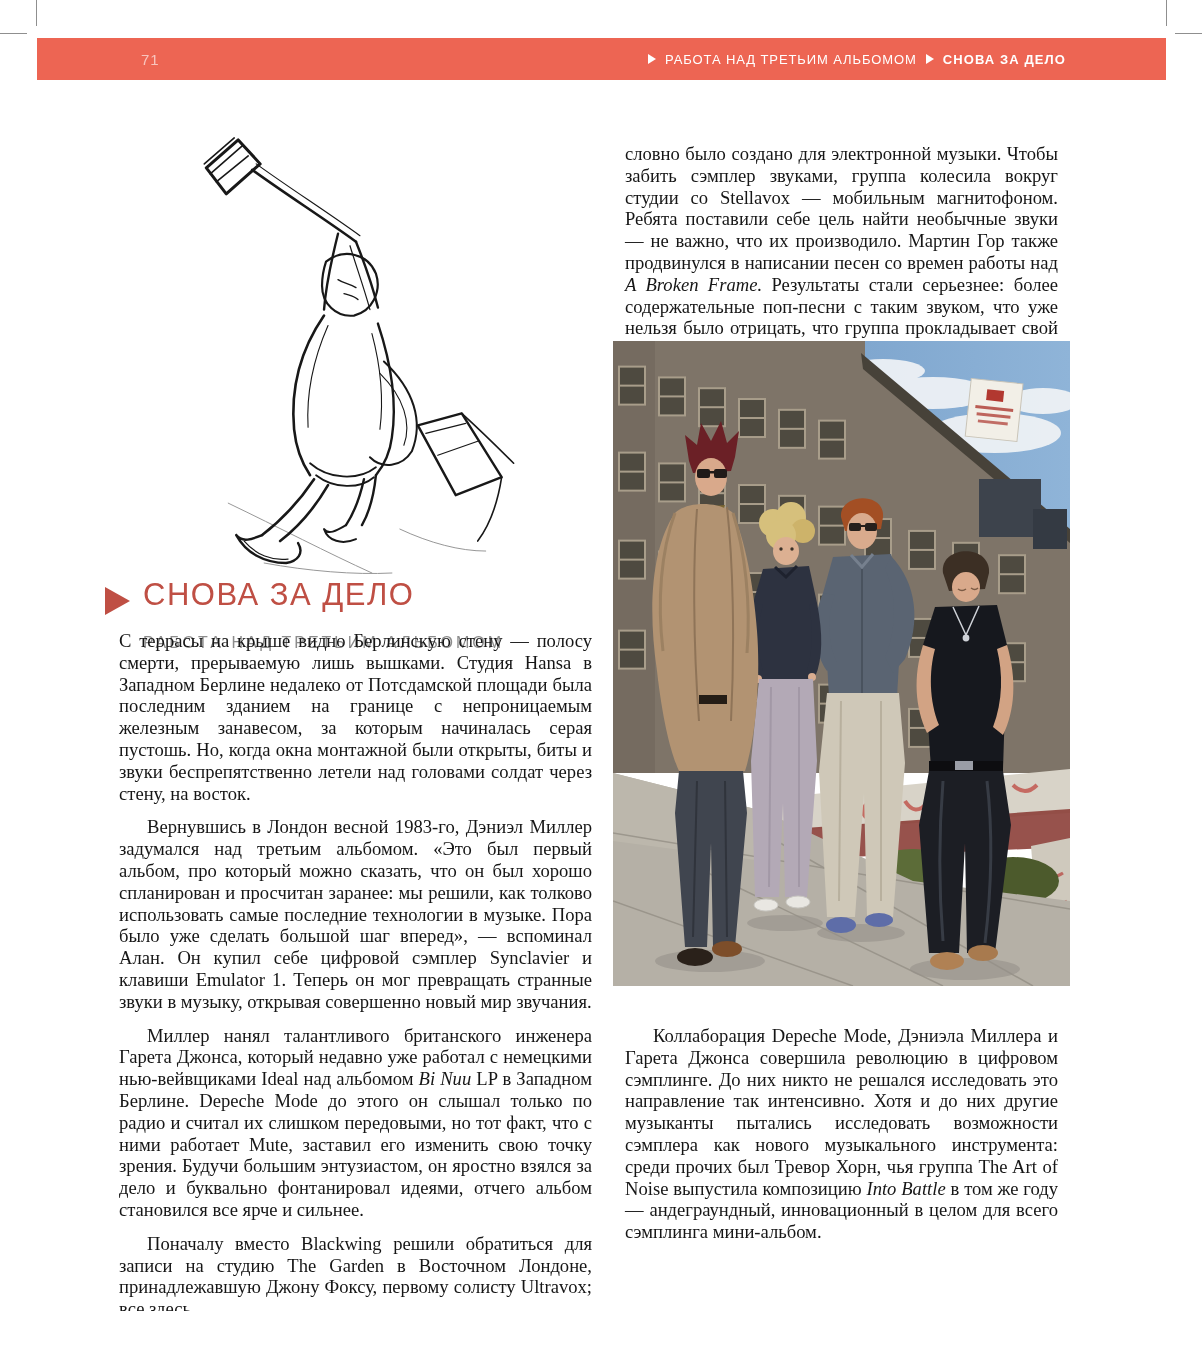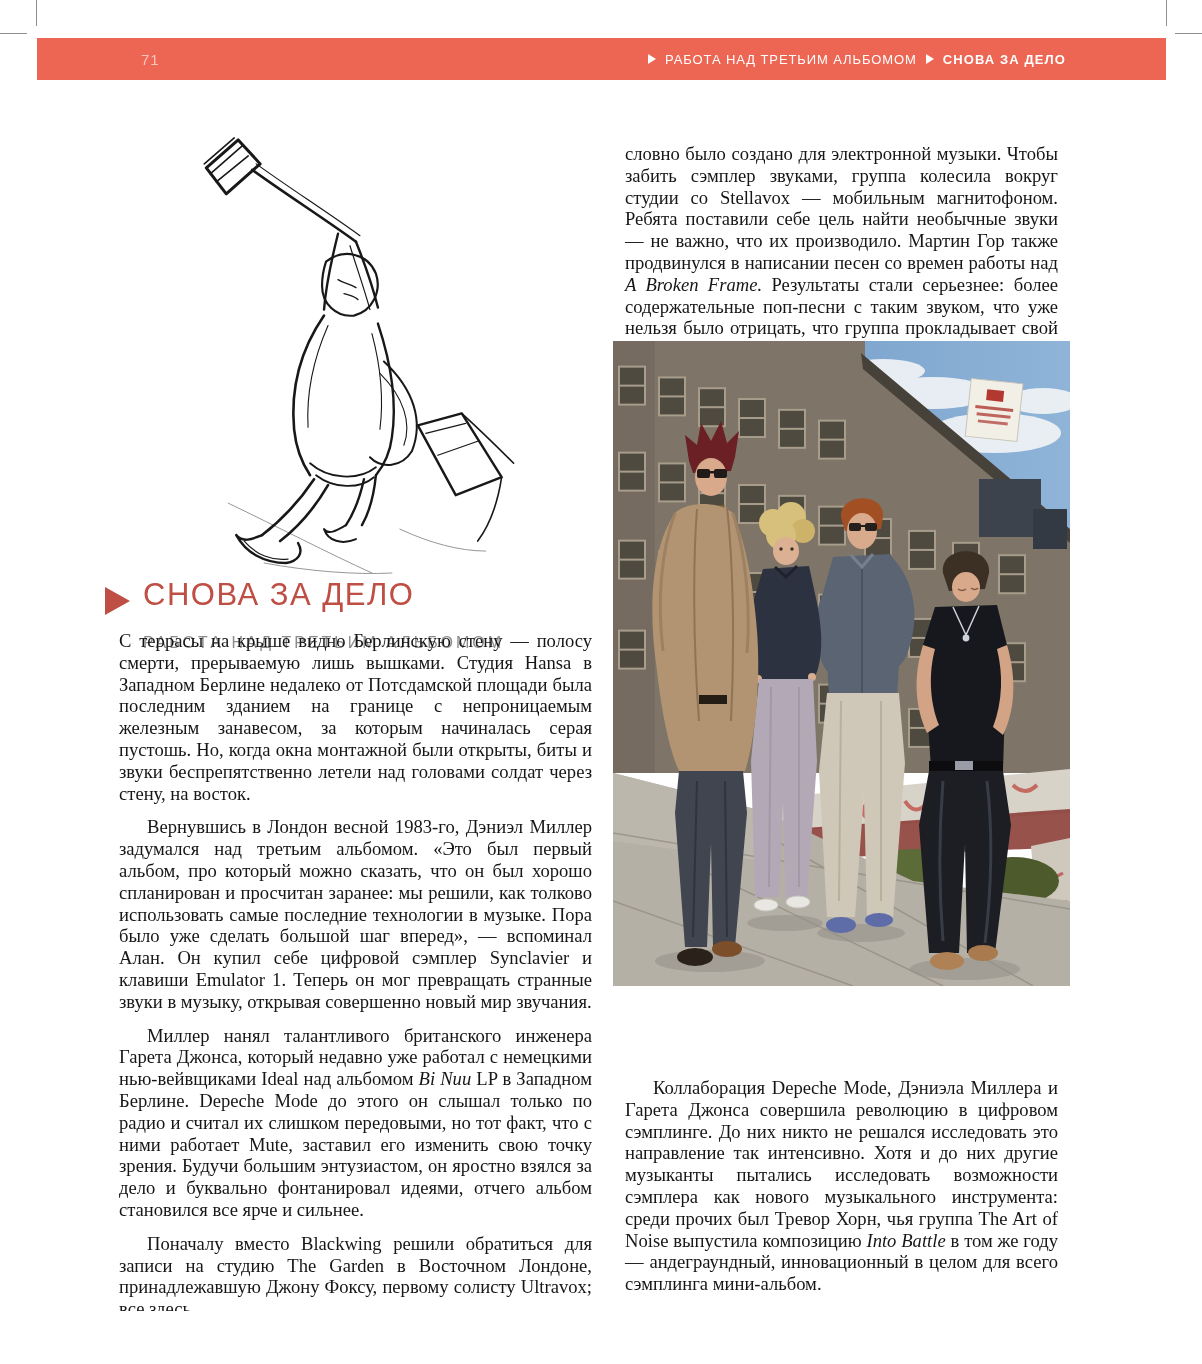--- a/index.html
+++ b/index.html
@@ -41,21 +41,21 @@
   .sec-title{position:absolute;left:143px;top:577px;margin:0;font-family:"Liberation Sans",sans-serif;
      font-weight:400;font-size:31px;letter-spacing:1.5px;color:var(--title-red)}
   .sec-subtitle{position:absolute;left:143px;top:634px;font-family:"Liberation Sans",sans-serif;
      font-size:16px;letter-spacing:3px;color:var(--subtitle-gray)}
 
   
   .bodytext{position:absolute;font-size:18.6px;line-height:21.8px;color:#161616;
      text-align:justify;hyphens:auto;-webkit-hyphens:auto}
   .col-left{left:107px;top:618px;width:497px}
   .col-right-top{left:613px;top:131px;width:457px}
-  .col-right-bottom{left:613px;top:1065px;width:457px}
+  .col-right-bottom{left:613px;top:1013px;width:457px}
   .para{margin:12px;text-indent:0}
   .para.indent{text-indent:28px}
 
   
   .photo{position:absolute;left:613px;top:341px;width:457px;height:645px}
   .caption{position:absolute;left:613px;top:998px;width:457px;font-family:"Liberation Sans",sans-serif;
      font-size:14px;line-height:19px;letter-spacing:.2px;color:var(--caption-gray);text-align:justify}
 
   
   .footer-left{position:absolute;left:50px;top:1337px;font-family:"Liberation Sans",sans-serif;font-size:11.5px;color:#333}

